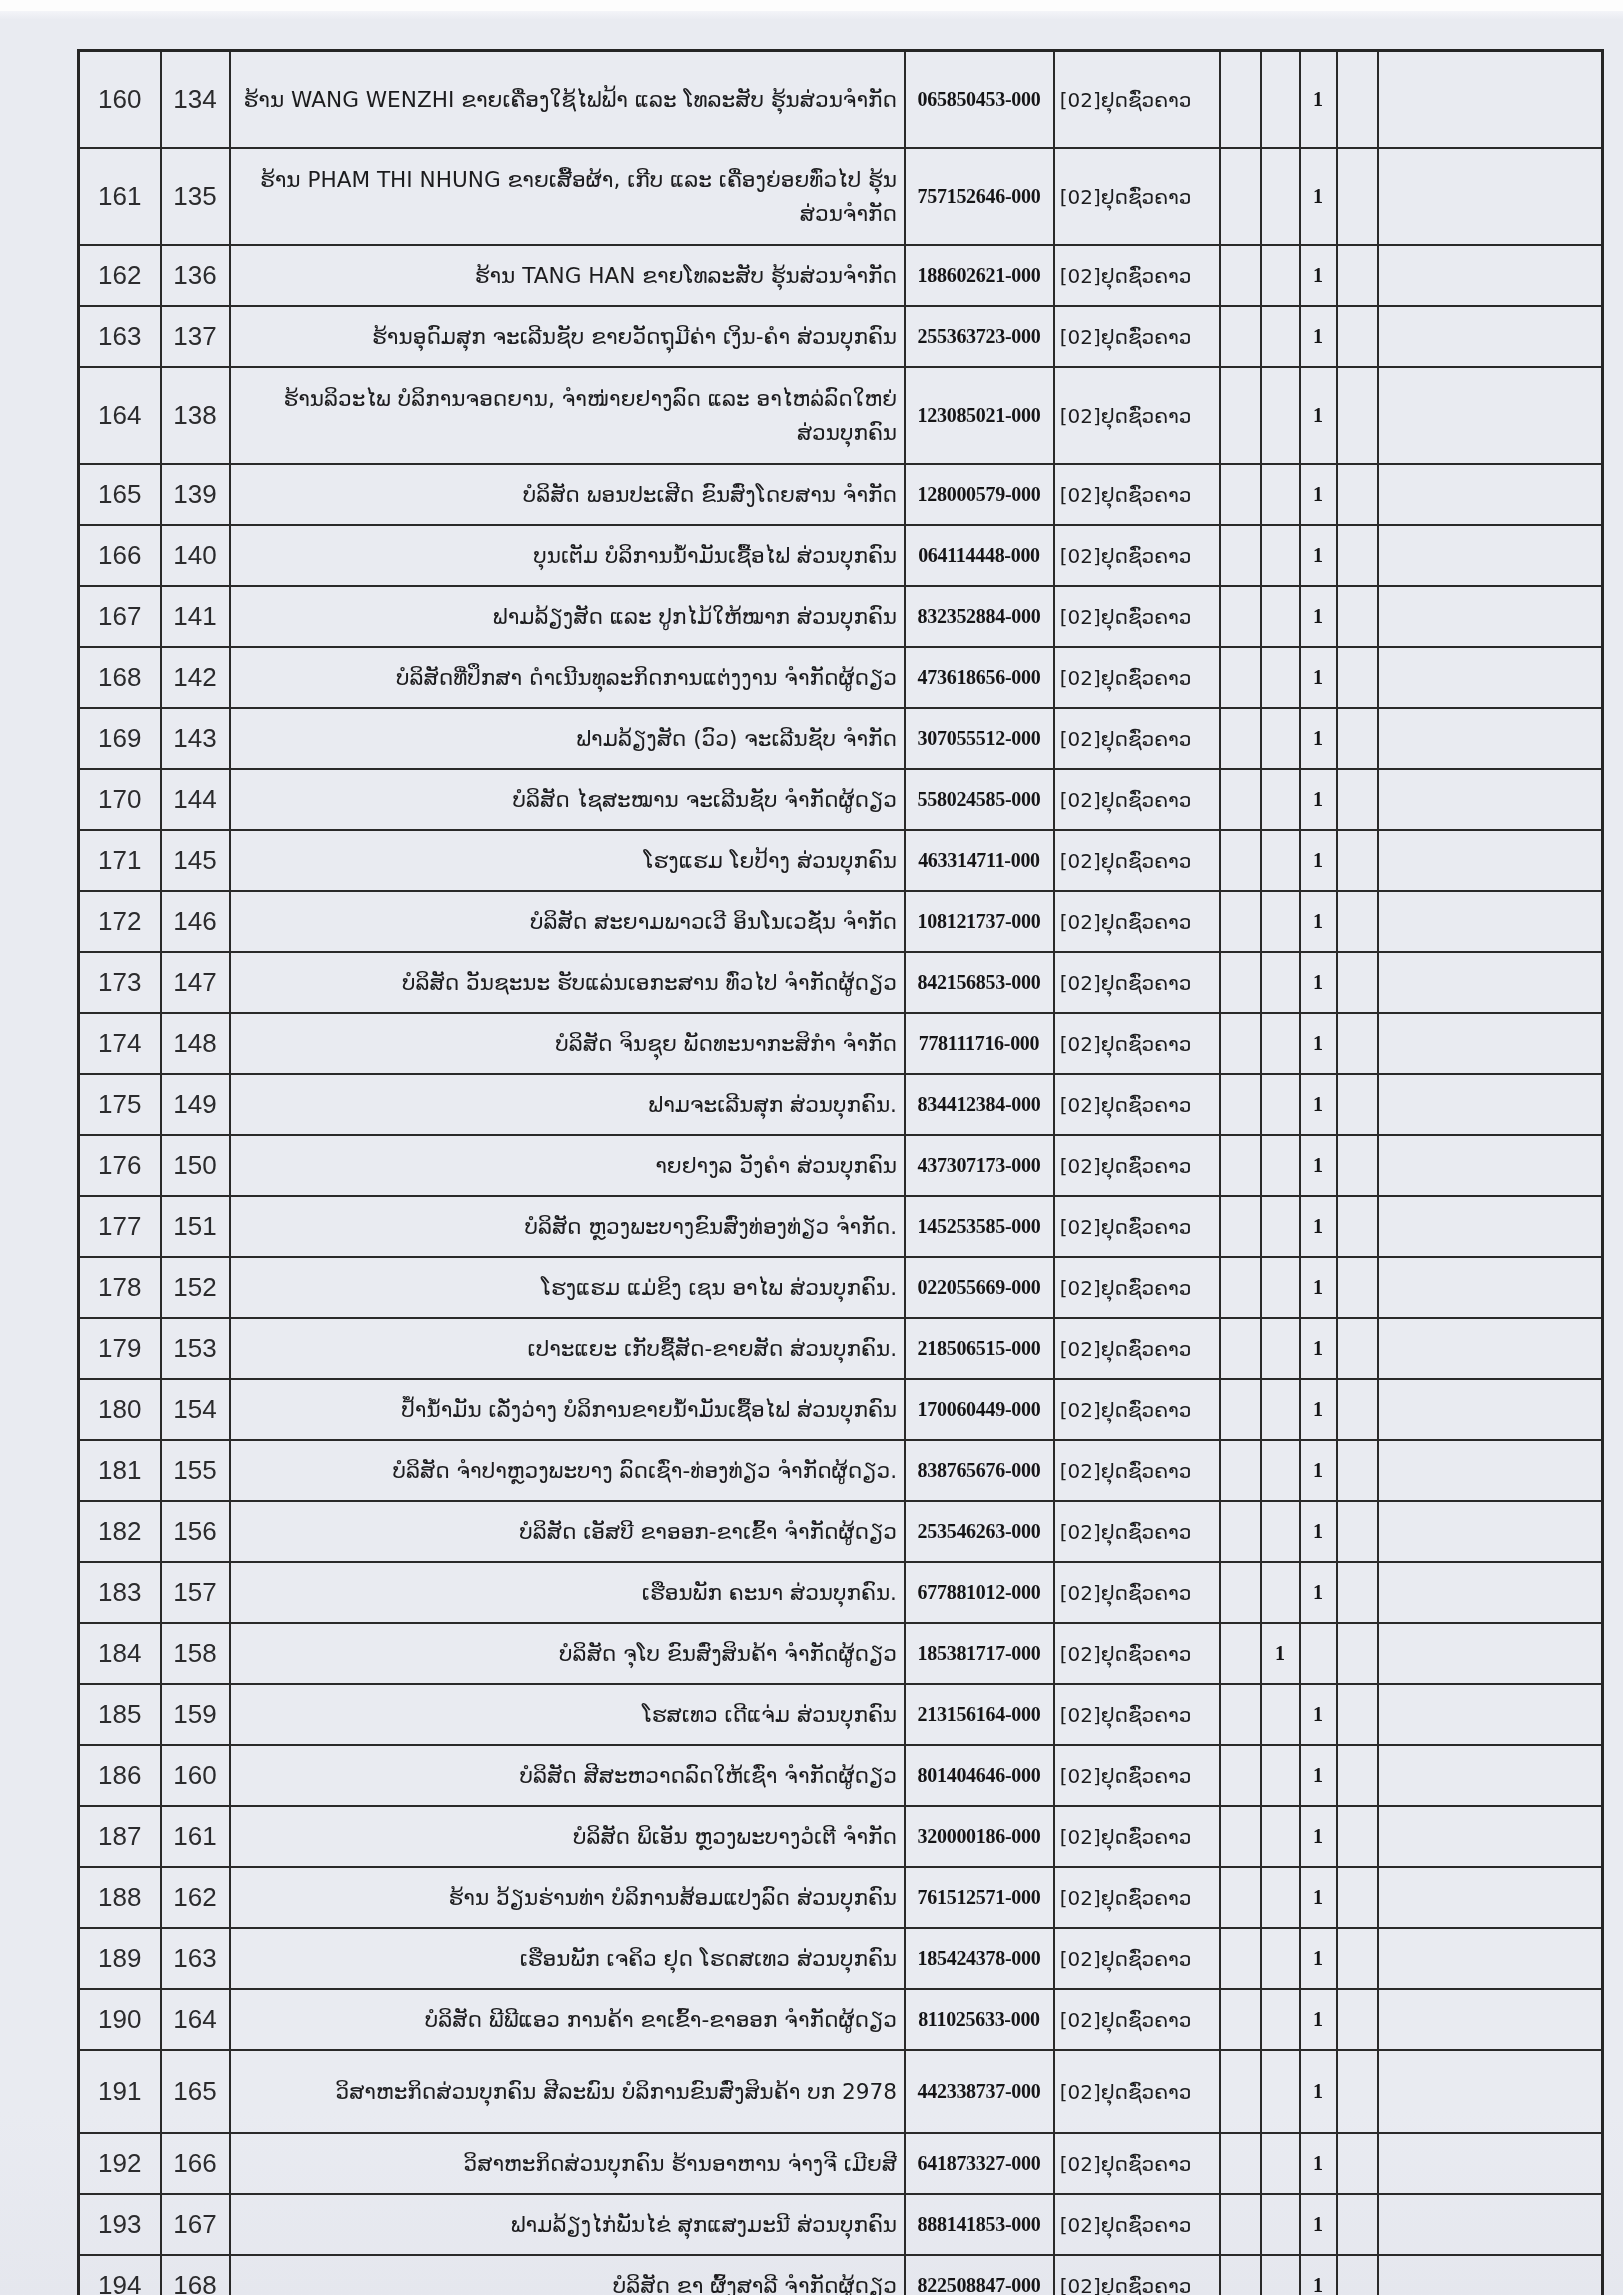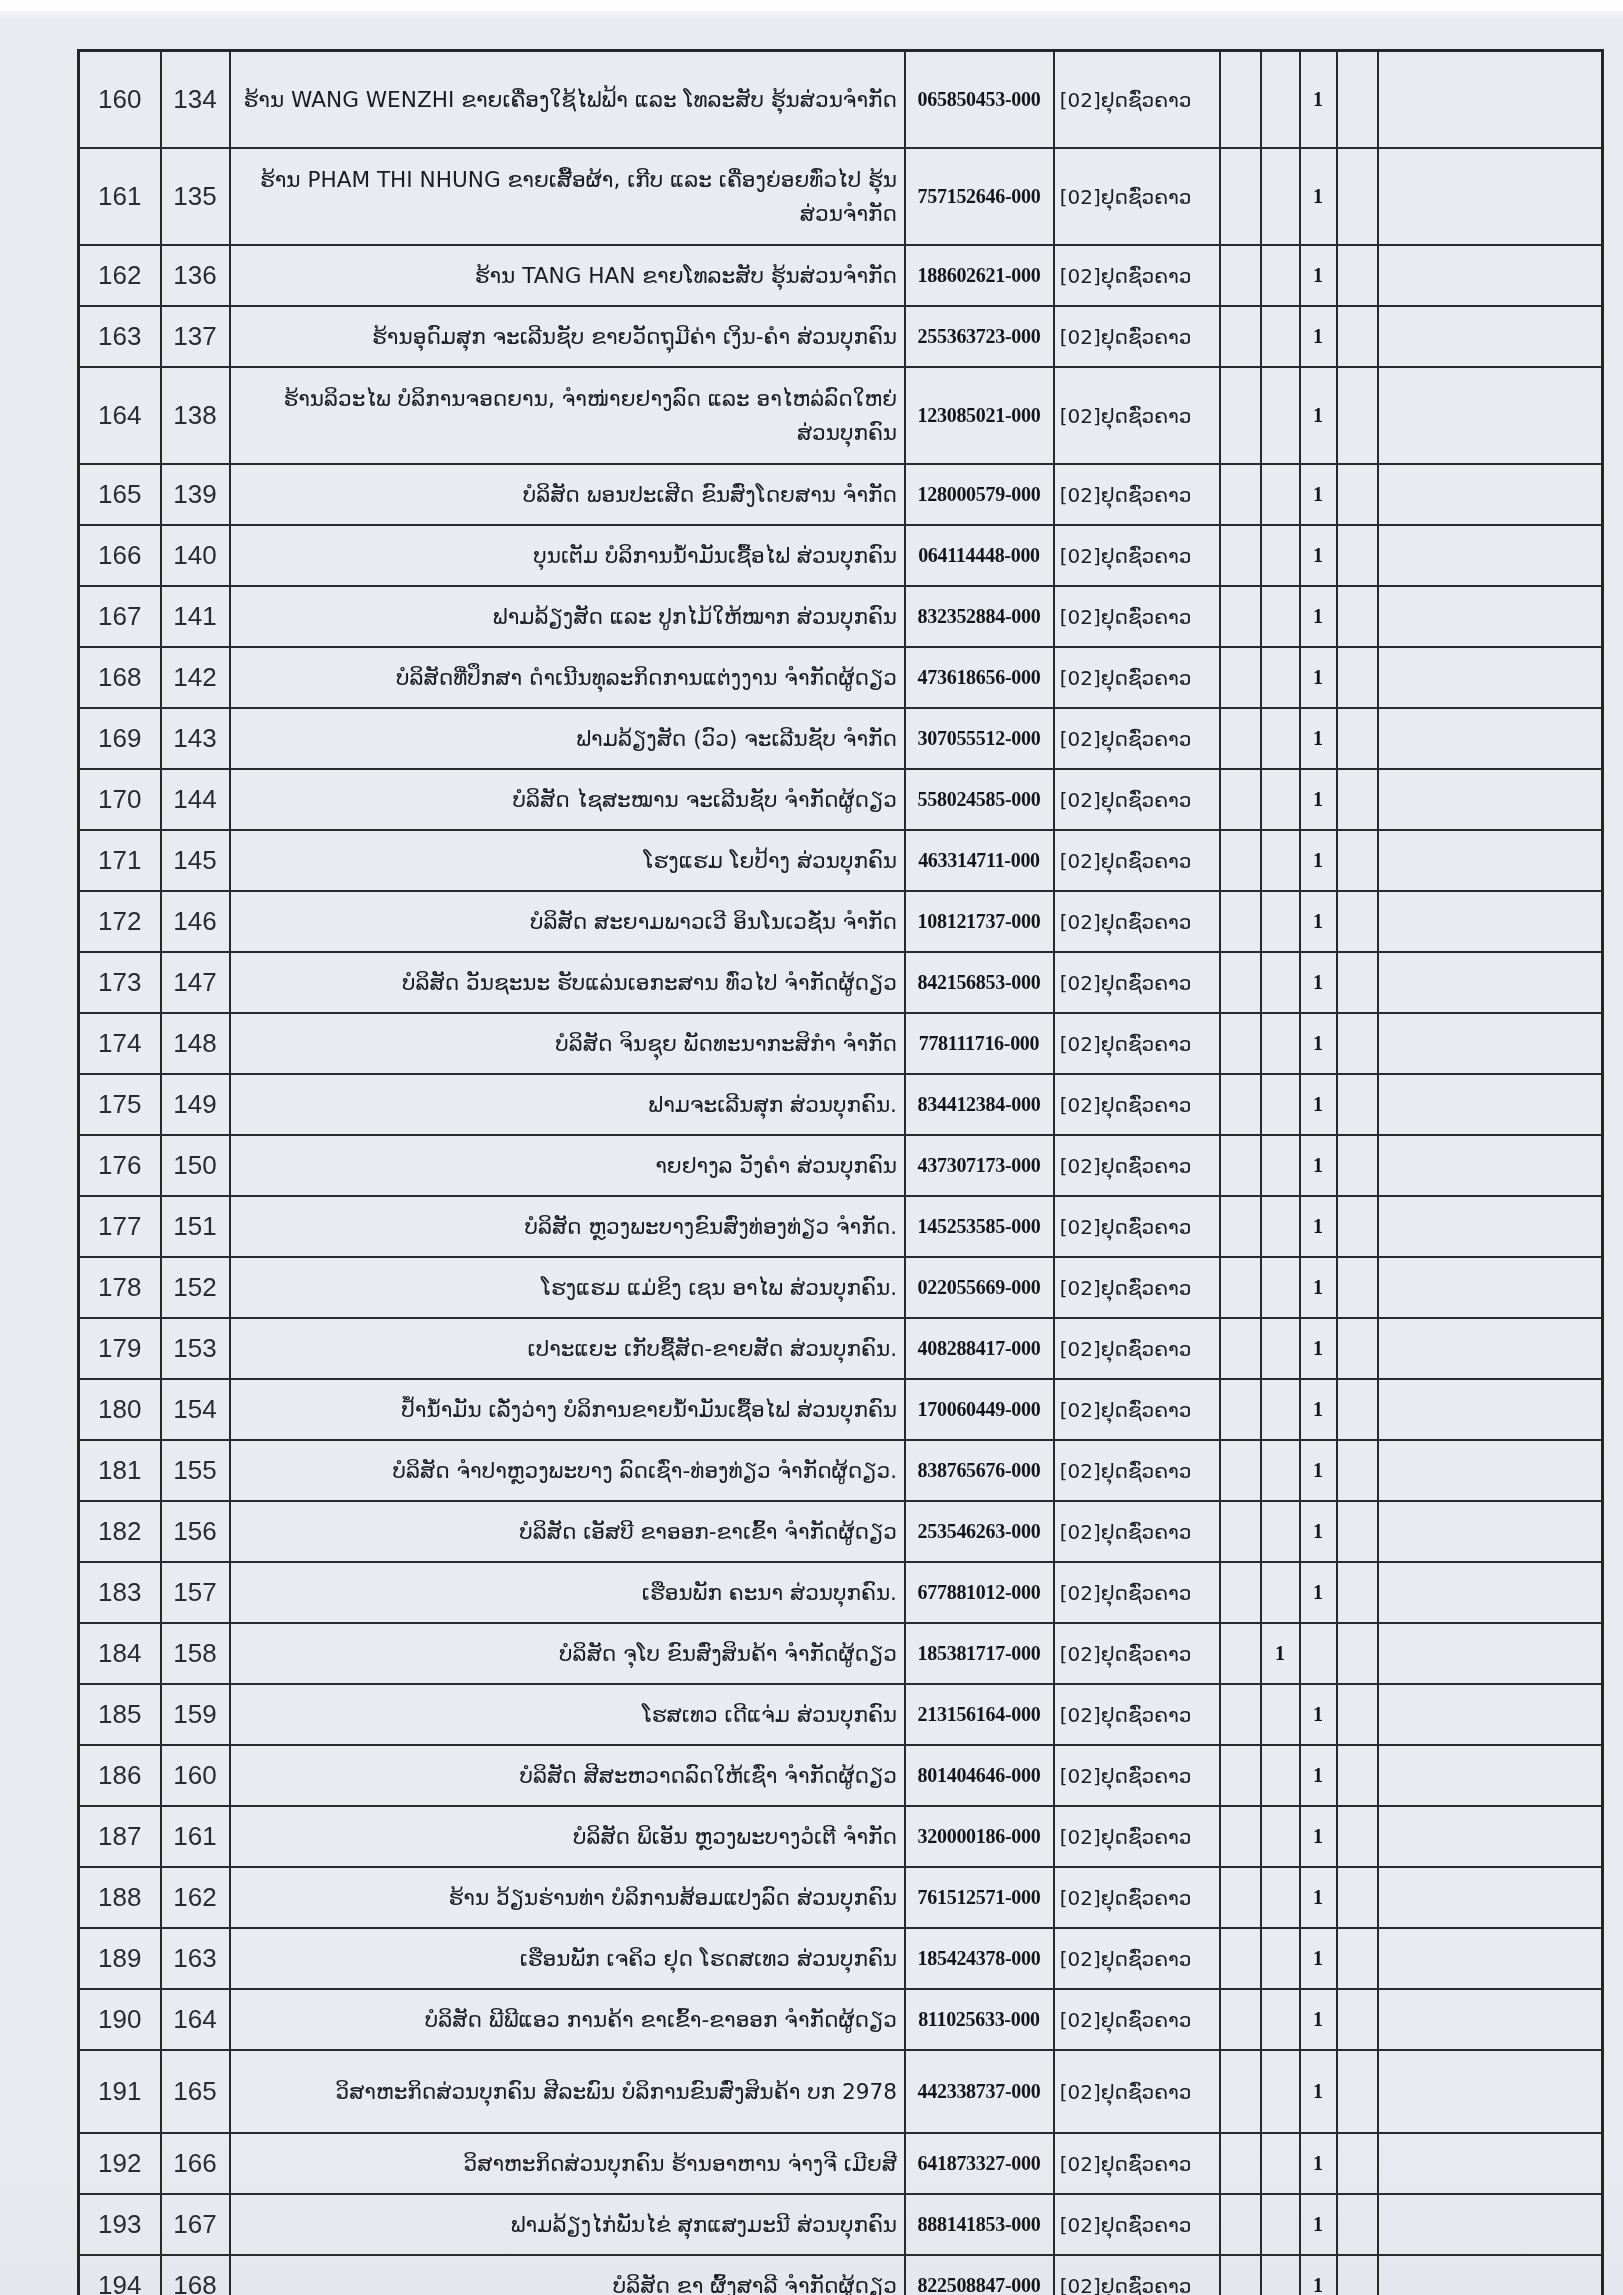--- a/index.html
+++ b/index.html
@@ -326,21 +326,21 @@
         <td class="c-mark"></td>
         <td class="c-mark"></td>
         <td class="c-mark">1</td>
         <td class="c-mark"></td>
         <td class="c-note"></td>
       </tr>
       <tr class="row h1">
         <td class="c-no">179</td>
         <td class="c-sub">153</td>
         <td class="c-name">ເປາະແຍະ ເກັບຊື້ສັດ-ຂາຍສັດ ສ່ວນບຸກຄົນ.</td>
-        <td class="c-id">408288417-000</td>
+        <td class="c-id">218506515-000</td>
         <td class="c-status">[02]ຢຸດຊົ່ວຄາວ</td>
         <td class="c-mark"></td>
         <td class="c-mark"></td>
         <td class="c-mark">1</td>
         <td class="c-mark"></td>
         <td class="c-note"></td>
       </tr>
       <tr class="row h1">
         <td class="c-no">180</td>
         <td class="c-sub">154</td>

